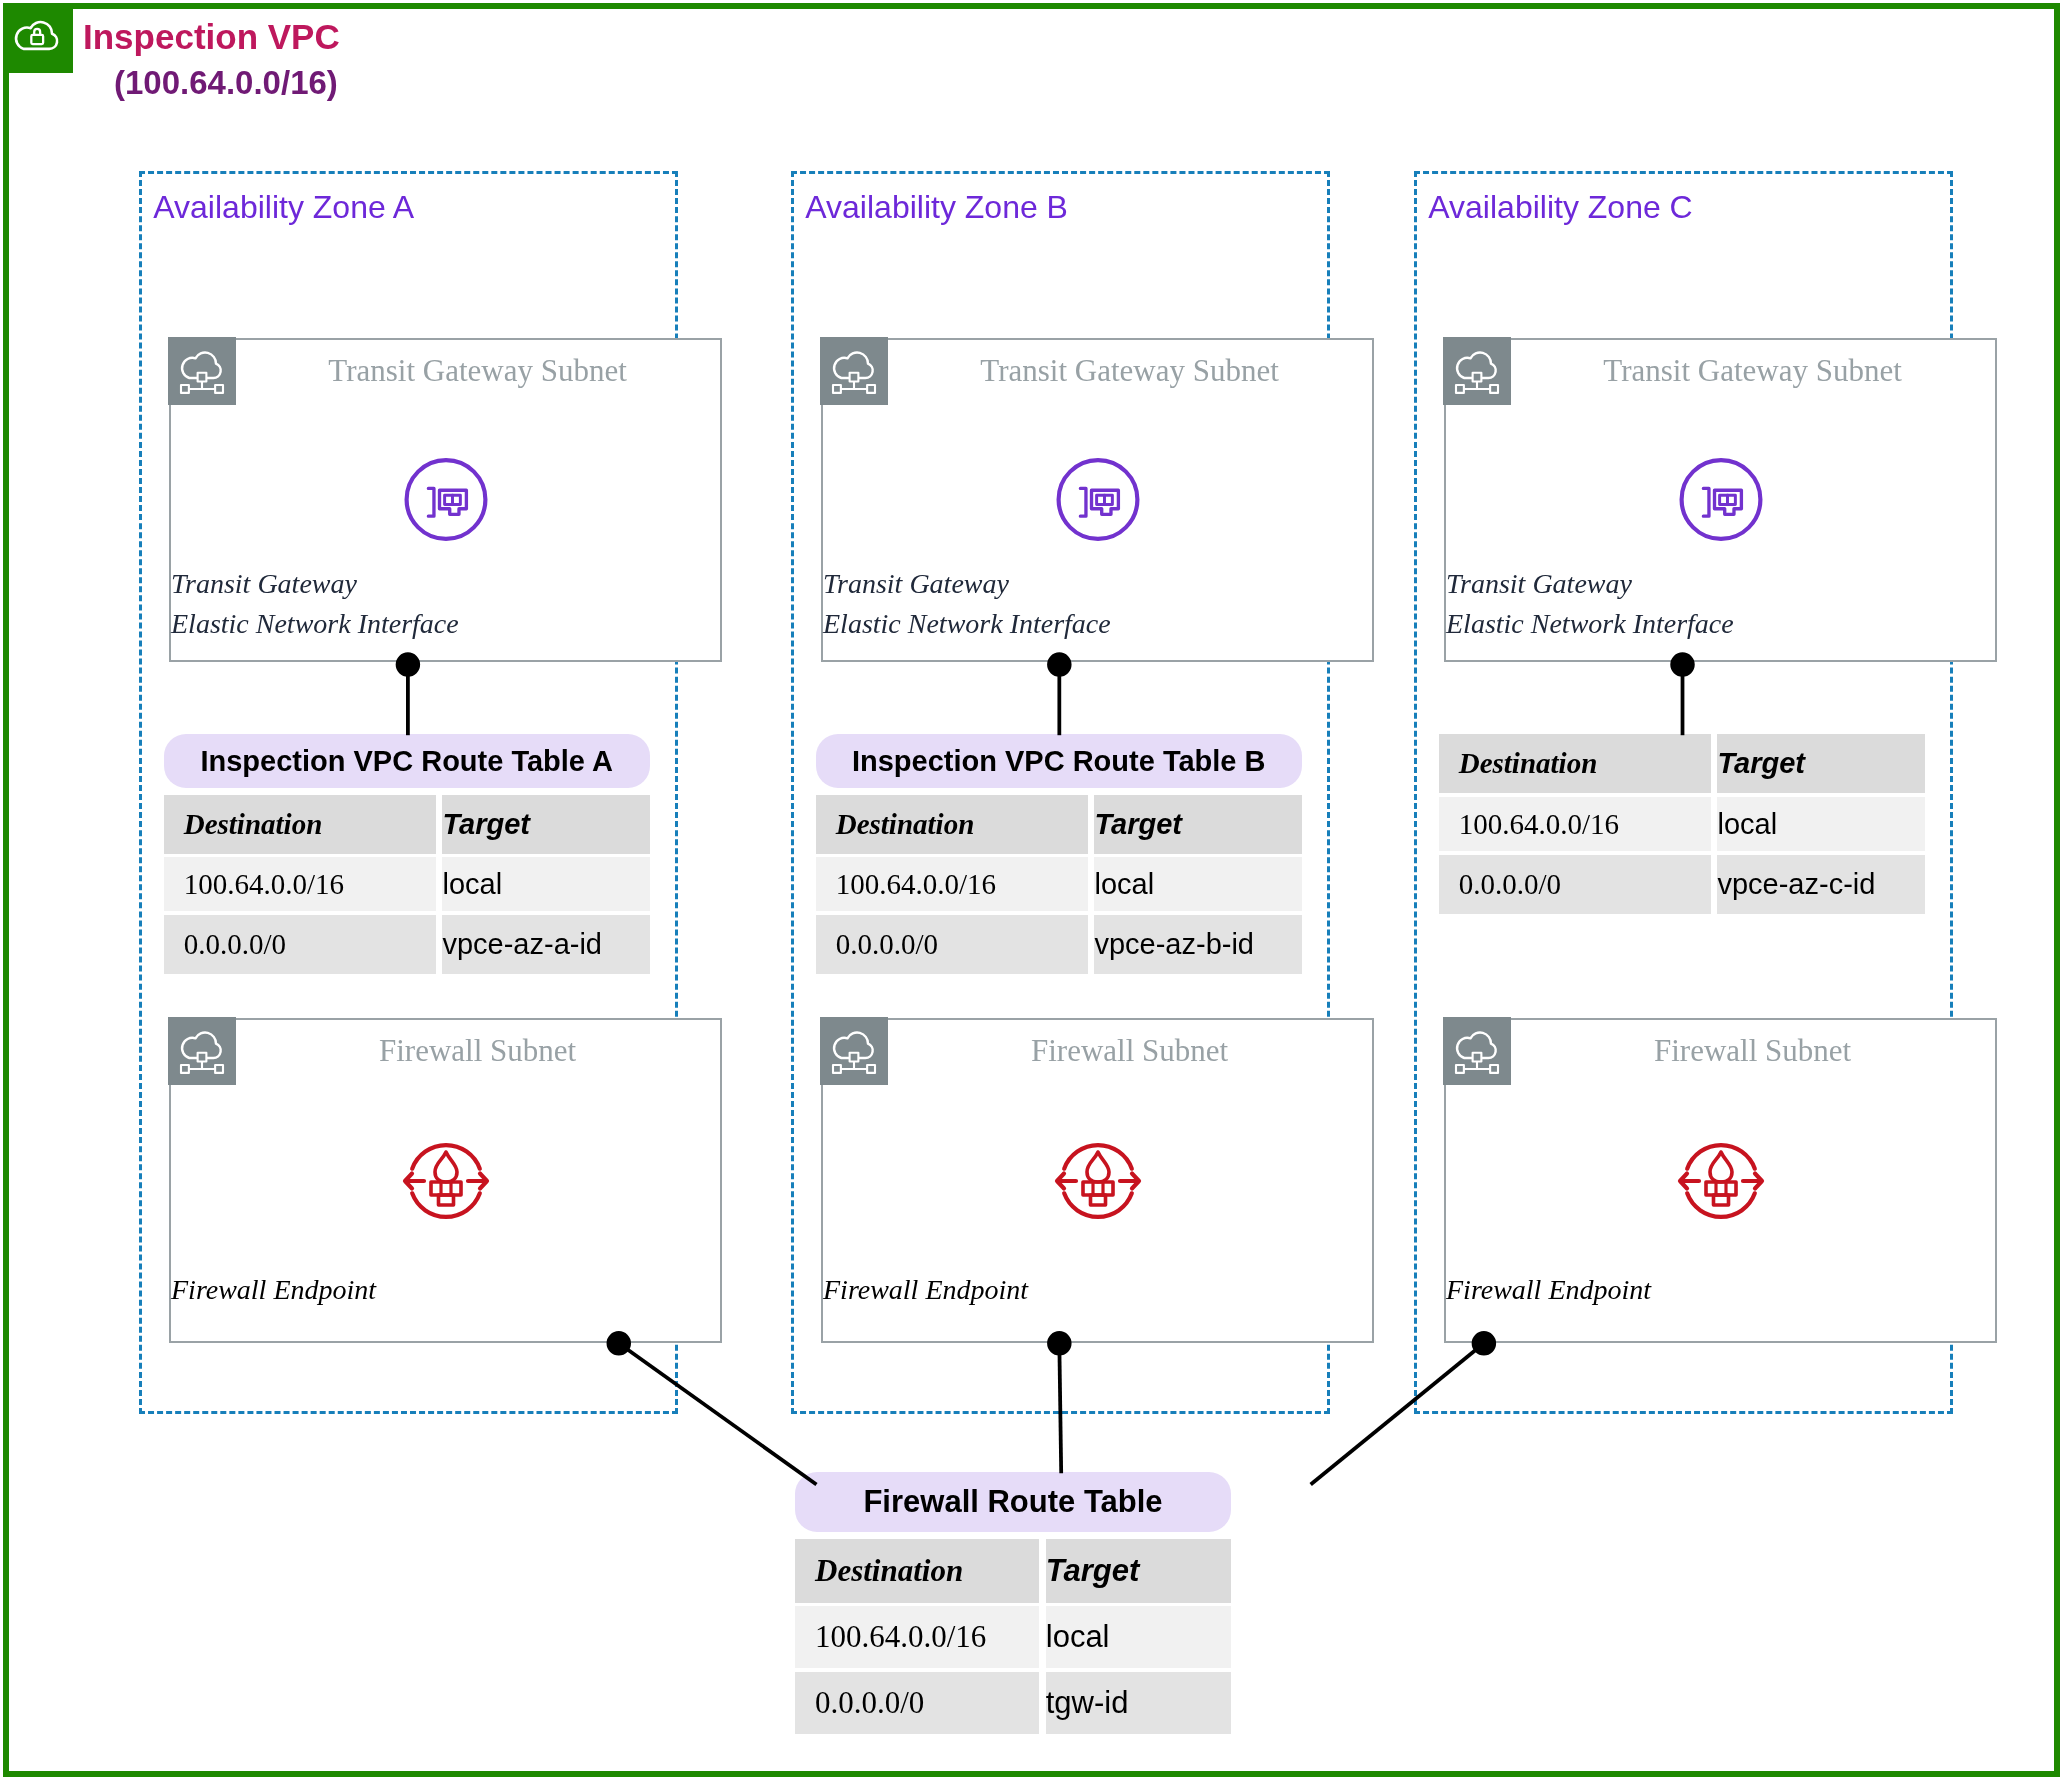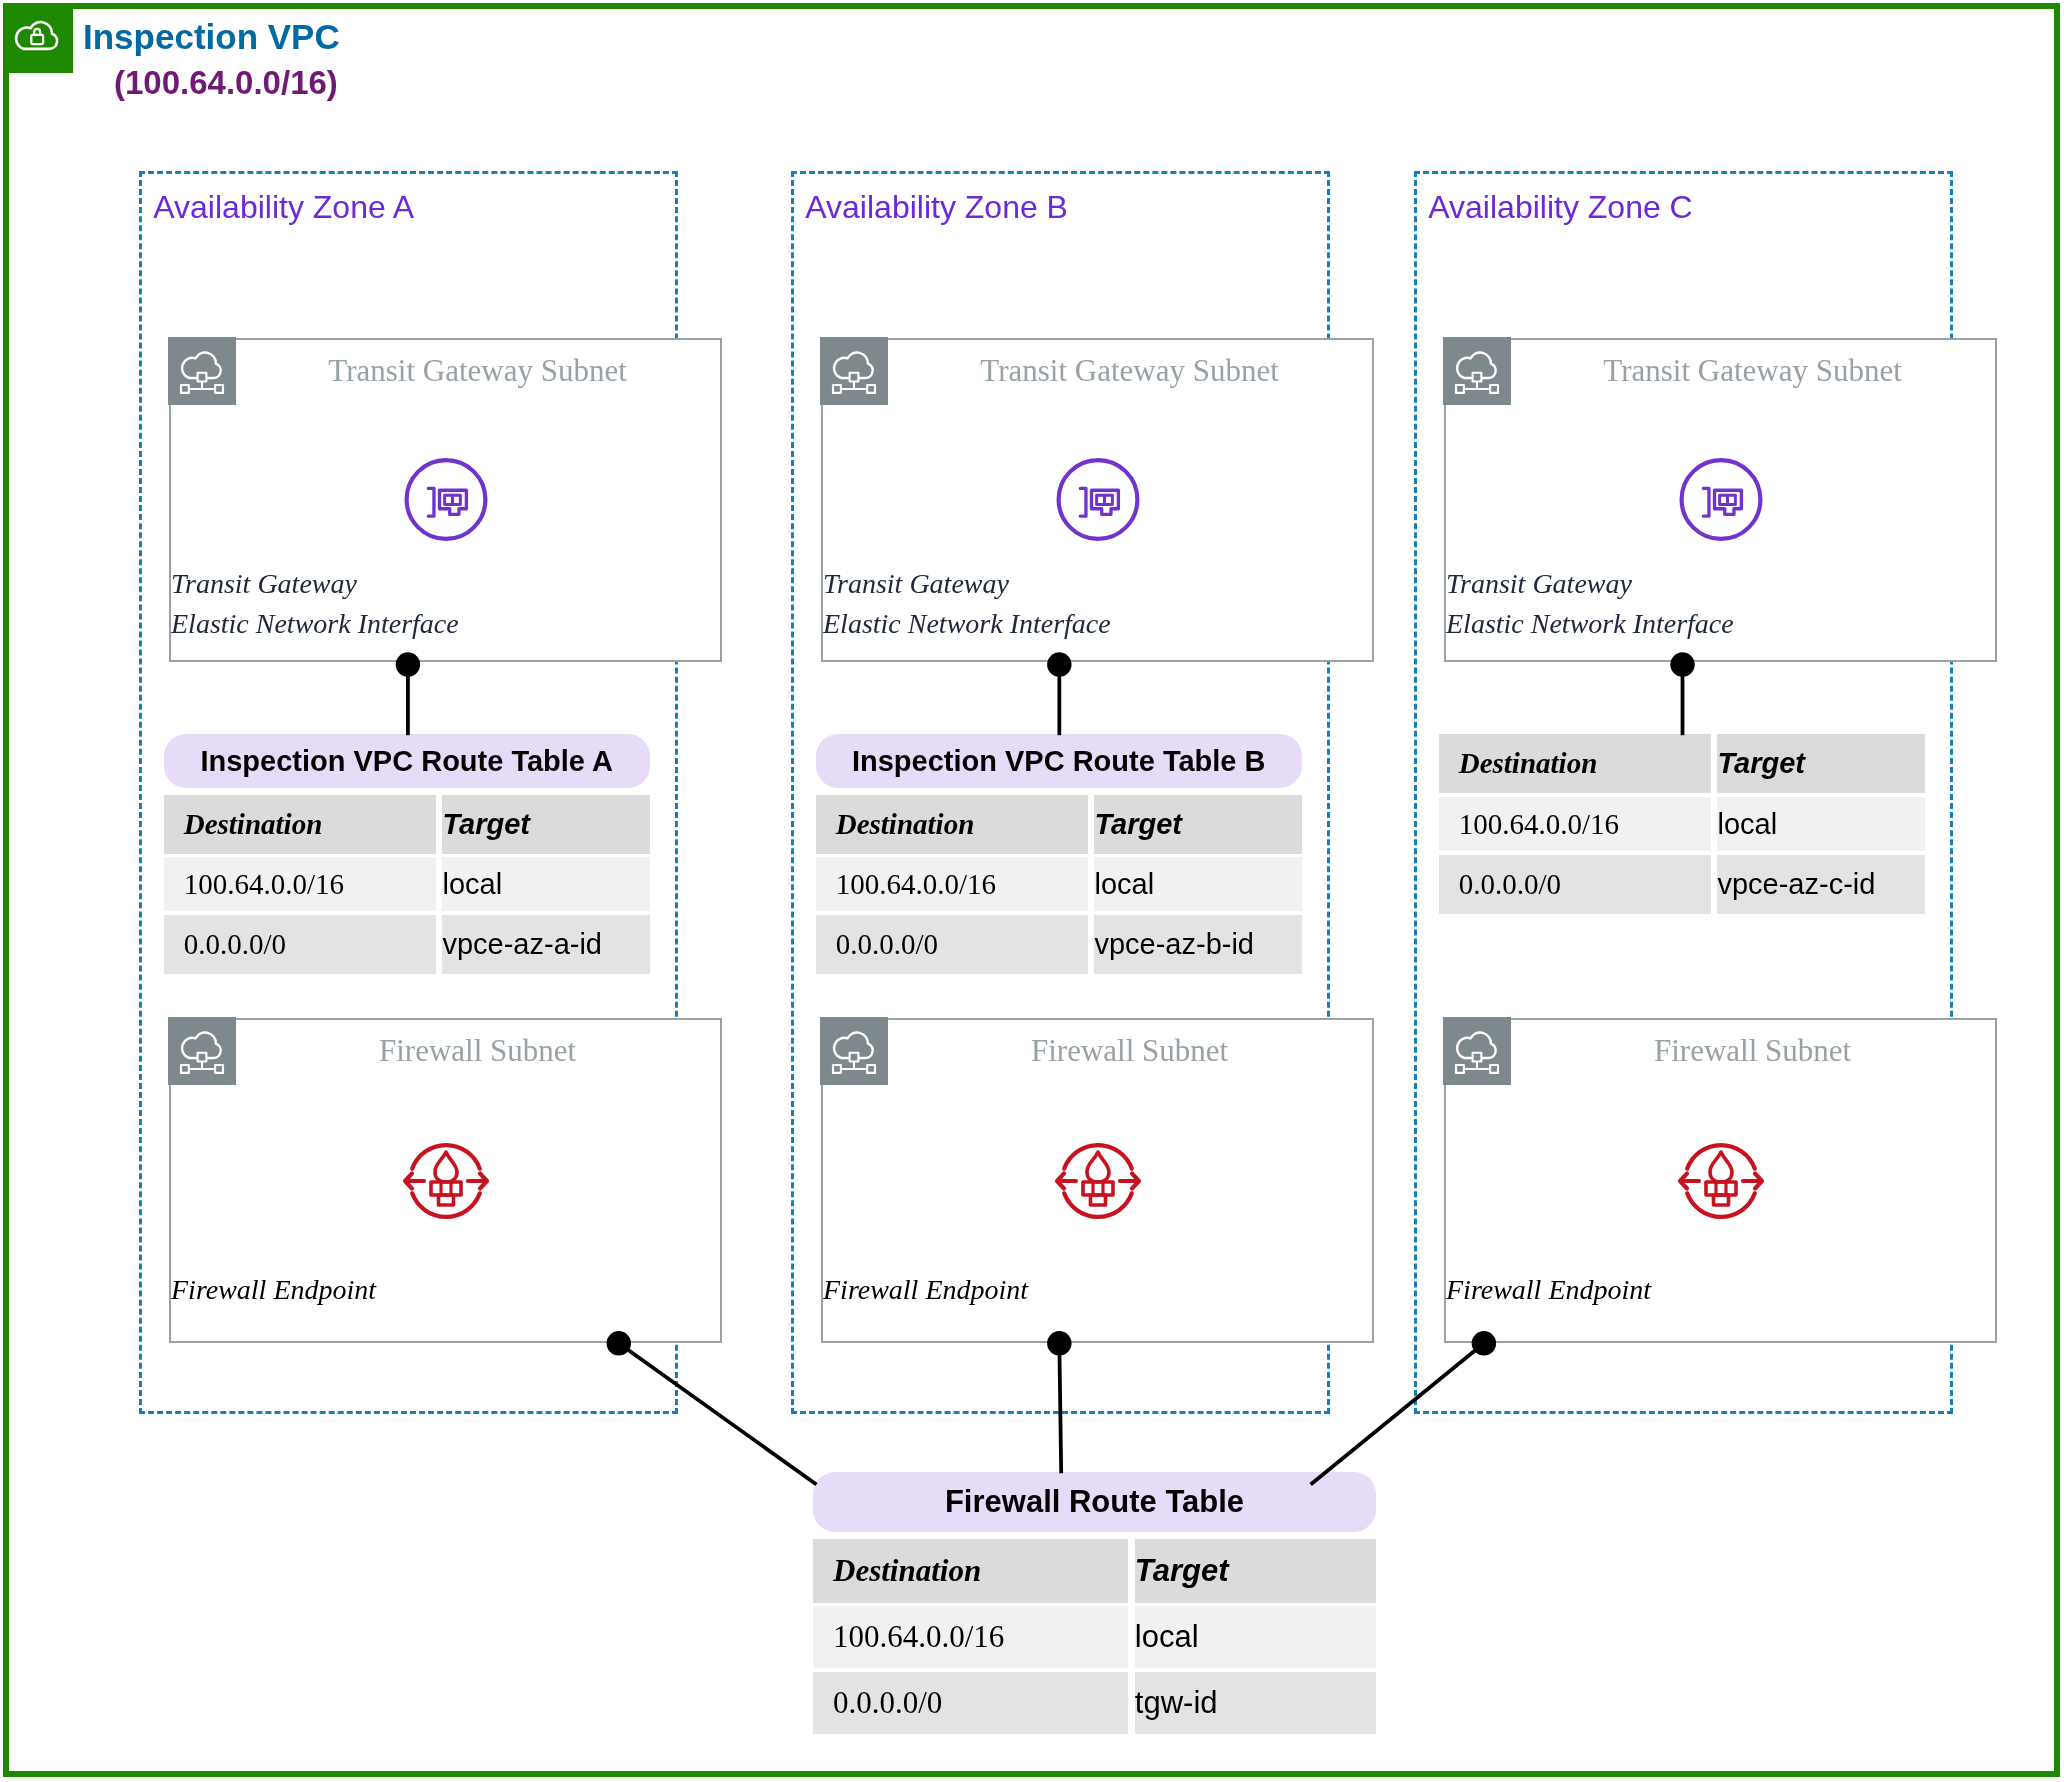--- a/index.html
+++ b/index.html
@@ -5,21 +5,21 @@
   html,body{margin:0;padding:0;background:#ffffff;}
   *{box-sizing:border-box;}
   .canvas{
     position:relative;width:2065px;height:1782px;background:#ffffff;
     font-family:"Liberation Sans", sans-serif;color:#000;overflow:hidden;
   }
   
   .vpc-frame{position:absolute;left:2.8px;top:2.8px;right:4.7px;bottom:4.7px;border:6.6px solid #1E8900;}
   .vpc-badge{position:absolute;left:2.8px;top:2.8px;width:70px;height:70px;background:#1E8900;z-index:3;}
   .vpc-badge svg{position:absolute;left:6.6px;top:8.5px;}
-  .vpc-title{position:absolute;left:83px;top:17px;font-size:35px;font-weight:bold;color:#0369a1;z-index:3;}
+  .vpc-title{position:absolute;left:83px;top:17px;font-size:35px;font-weight:bold;color:#be185d;z-index:3;}
   .vpc-cidr{position:absolute;left:83px;top:64px;font-size:33px;font-weight:bold;color:#701a75;z-index:3;margin-left:31px;}
 
   
   .az{position:absolute;top:171px;width:539px;height:1243px;border:3.8px dashed #177FBA;}
   .az-label{position:absolute;left:11.3px;top:15px;font-size:32px;color:#6d28d9;white-space:nowrap;}
 
   
   .subnet{position:absolute;left:27px;width:553px;background:#fff;border:2.8px solid #9AA2A6;font-family:Liberation Serif, serif;}
   .subnet.tgw{top:164px;height:324px;}
   .subnet.fw{top:844px;height:325px;}
@@ -40,21 +40,21 @@
   .rt-title{height:54px;line-height:54px;background:#E6DCF8;text-align:center;
     font-weight:600;margin-bottom:6.6px;border-radius:22px;}
   .rt-head,.rt-row{display:flex;gap:6.6px;margin-bottom:3.8px;}
   .rt-head > div{background:#DBDBDB;height:59px;line-height:59px;font-weight:bold;font-style:italic;}
   .rt-row.light > div{background:#F1F1F1;height:54px;line-height:54px;}
   .rt-row.dark > div{background:#E3E3E3;height:59px;line-height:59px;}
   .c1{width:56%;padding-left:20px;font-family:Liberation Serif, serif;}
   .c2{flex:1;}
 
   
-  .frt{position:absolute;left:813px;top:1472px;width:563px;font-size:31px;z-index:2;}
+  .frt{position:absolute;left:795px;top:1472px;width:436px;font-size:31px;z-index:2;}
   .frt .rt-title{height:60px;line-height:60px;}
   .frt .rt-head > div{height:64px;line-height:64px;}
   .frt .rt-row > div{background:#F1F1F1;height:62px;line-height:62px;}
   .frt .rt-row.dark > div{background:#E3E3E3;}
 
   .connectors{position:absolute;left:0;top:0;z-index:4;pointer-events:none;}
 </style>
 </head>
 <body>
 

